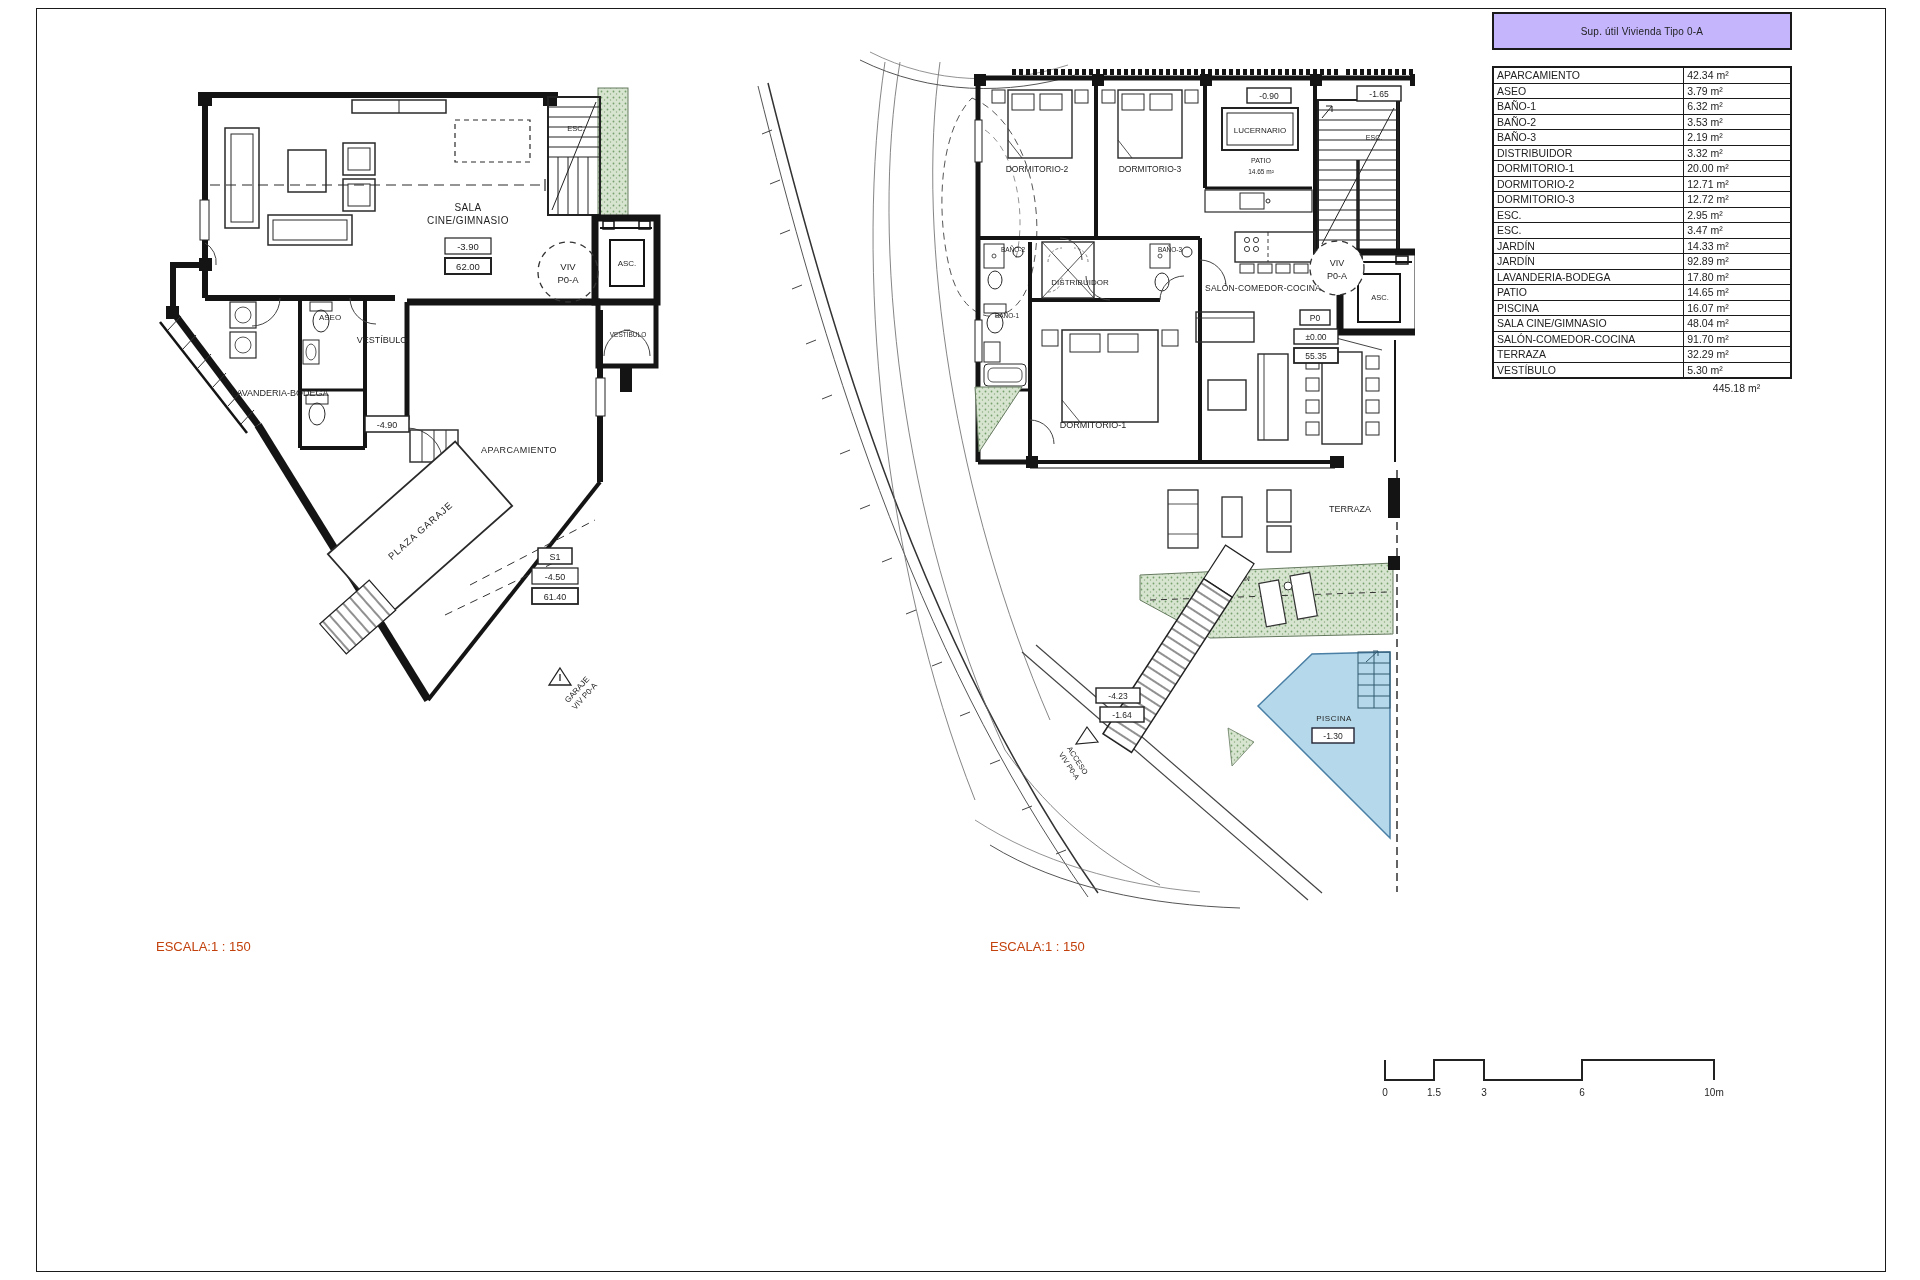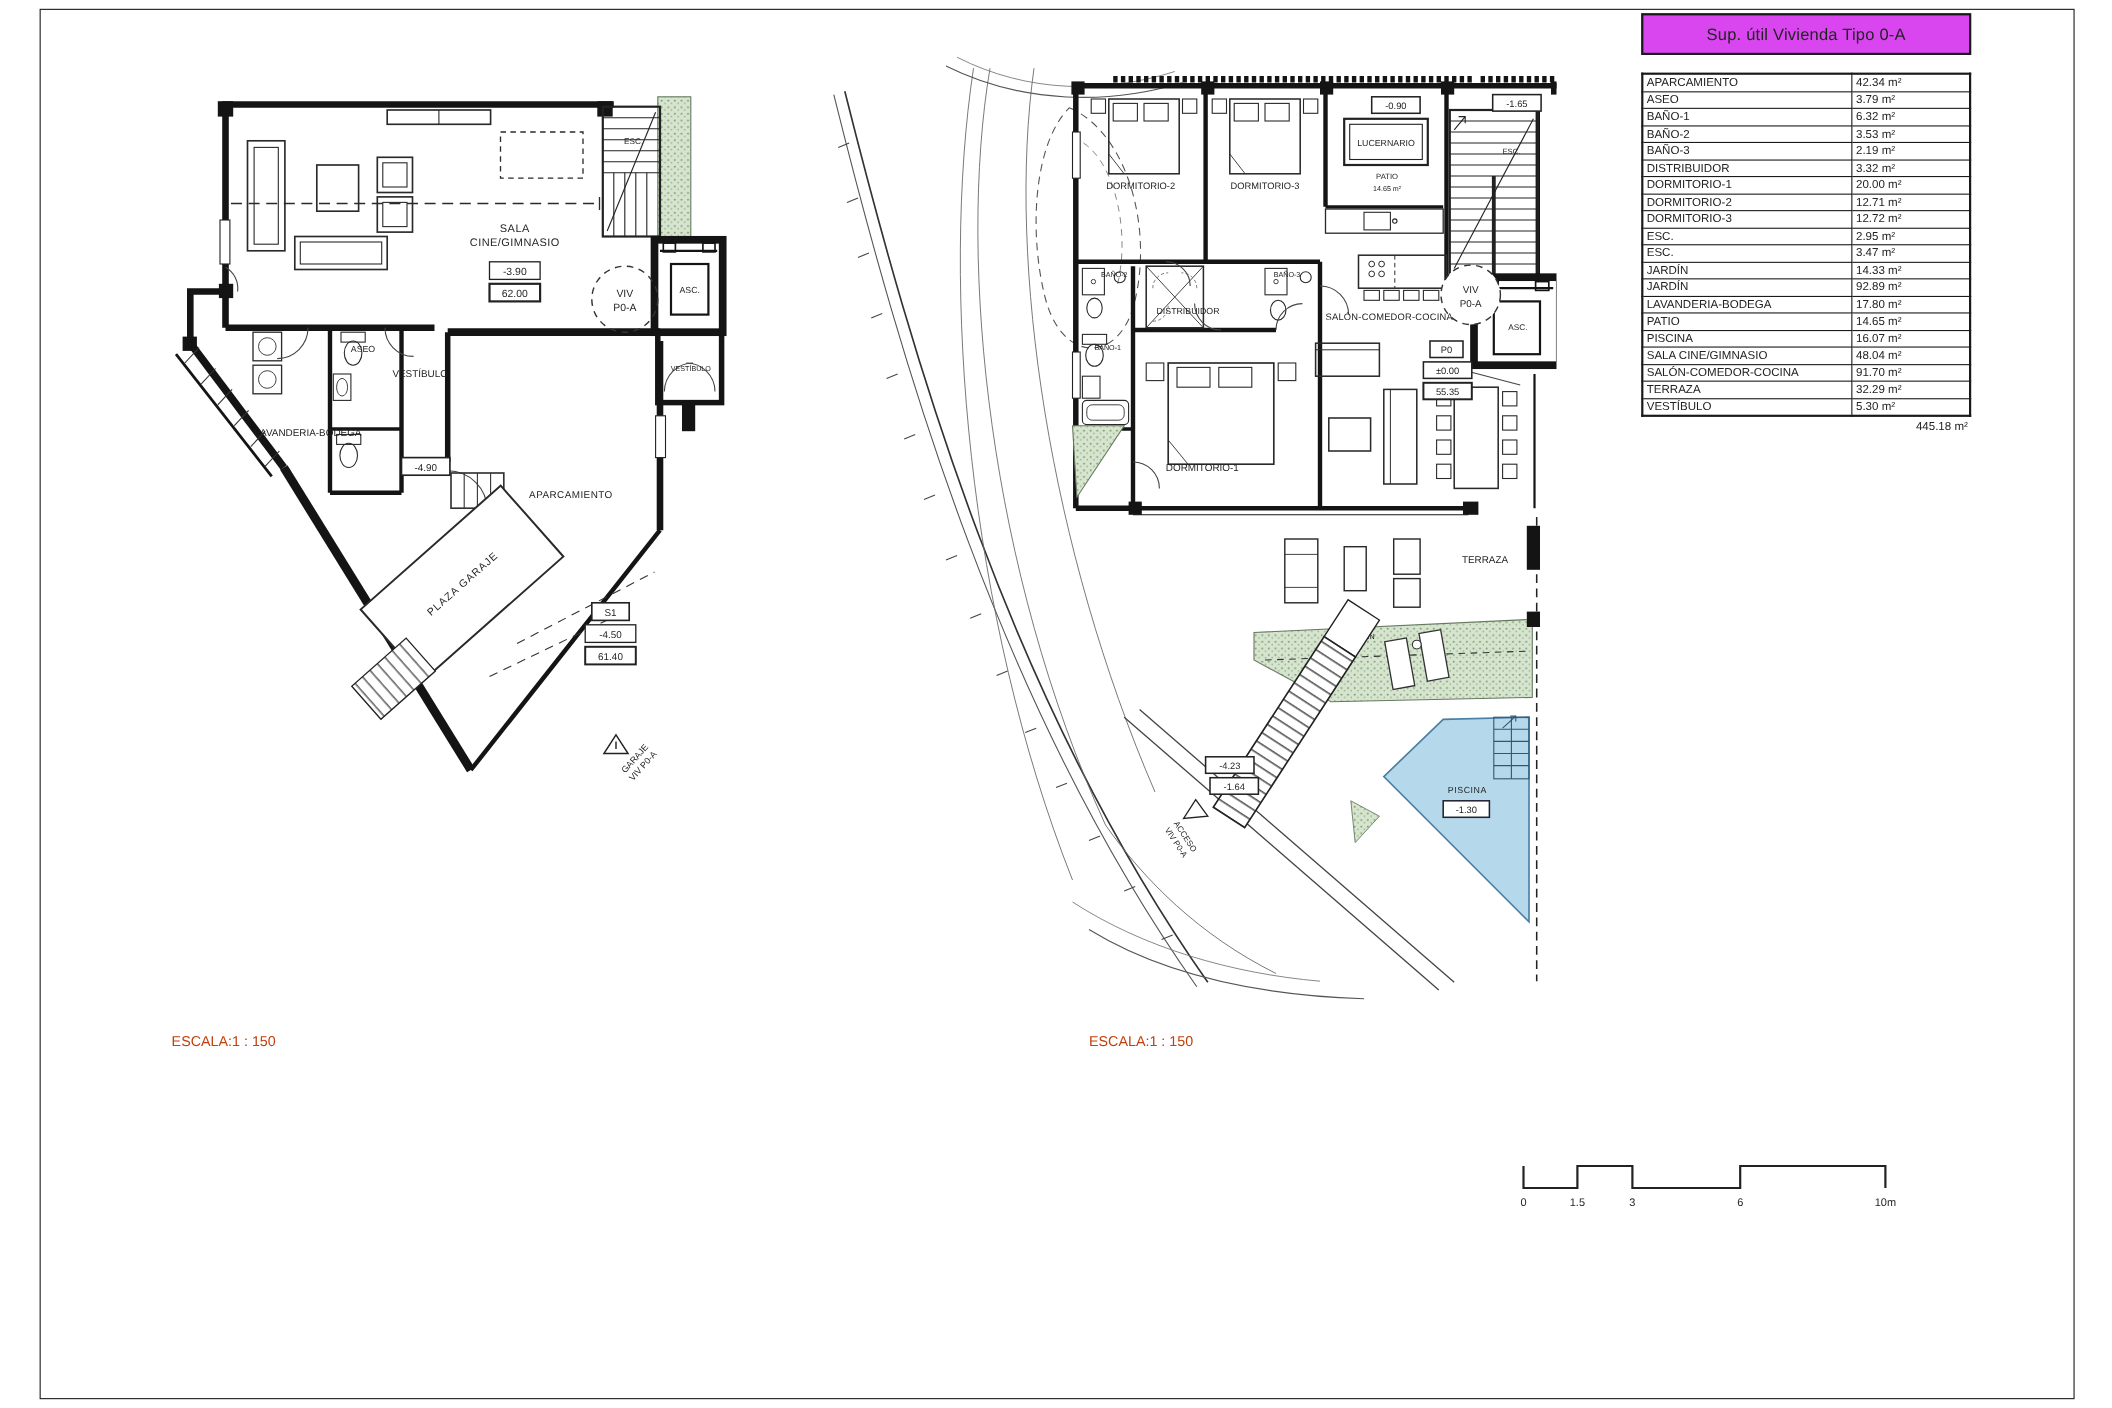--- a/index.html
+++ b/index.html
@@ -11,33 +11,33 @@
   .frame{
     position:absolute;left:36px;top:8px;width:1848px;height:1262px;
     border:1px solid #1a1a1a;pointer-events:none;
   }
   svg text{font-family:"Liberation Sans", sans-serif;fill:#1f1f1f;}
   .plan{position:absolute;}
   
   .area-table-wrap{position:absolute;left:1492px;top:12px;width:300px;}
   .area-title-box{
     border:2px solid #1a1a1a;height:34px;display:flex;align-items:center;justify-content:center;
-    font-size:15px;letter-spacing:.2px;color:#222;background:#d946ef;
+    font-size:10px;letter-spacing:.2px;color:#222;background:#c4b5fd;
   }
   table.areas{
     margin-top:16px;border-collapse:collapse;width:100%;
     border:2px solid #1a1a1a;background:#fff;
   }
   table.areas td{
     border:1px solid #1a1a1a;font-size:10.5px;line-height:12.5px;
     padding:1px 3px;white-space:nowrap;color:#222;
   }
   table.areas td.v{width:36%;}
   .area-total{
-    font-size:10.5px;color:#222;text-align:right;padding:3px 3px 0 0;
+    font-size:10.5px;color:#222;text-align:center;padding:3px 3px 0 0;
     margin-left:64%;
   }
   
   .plan-title{position:absolute;color:#2a2a2a;}
   .plan-title h2{font-size:27px;font-weight:400;letter-spacing:.5px;margin:0;color:#2a2a2a;}
   .plan-title .scale{font-size:13px;margin-top:3px;color:#c2410c;}
   
   .scalebar{position:absolute;left:1380px;top:1046px;}
 </style>
 </head>

